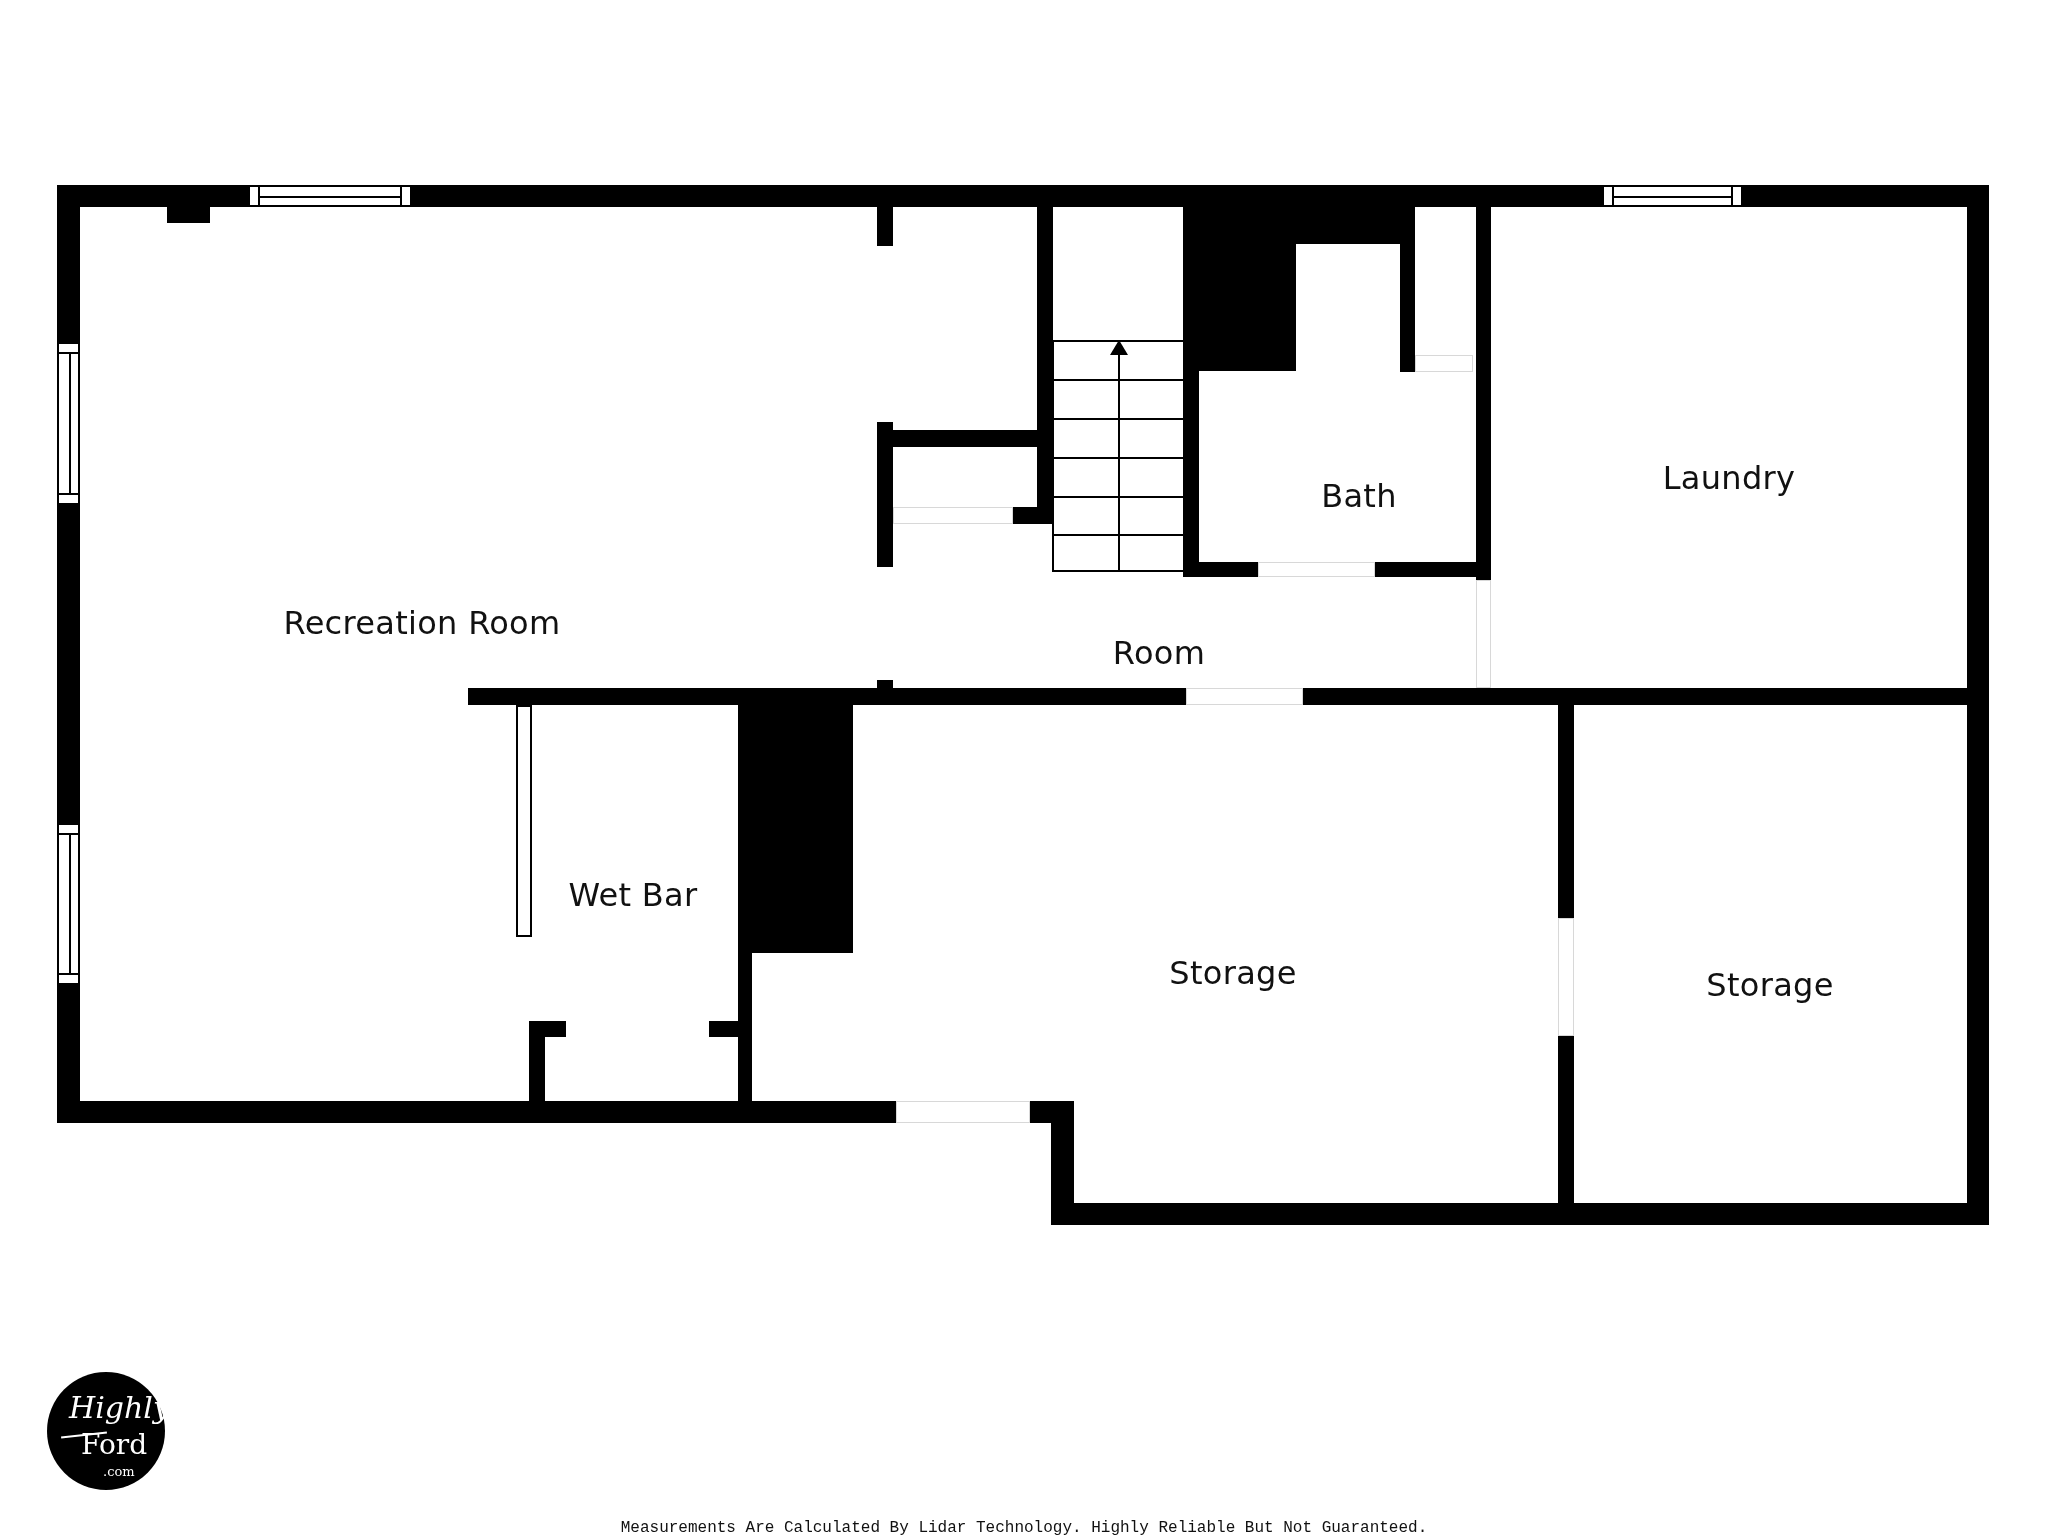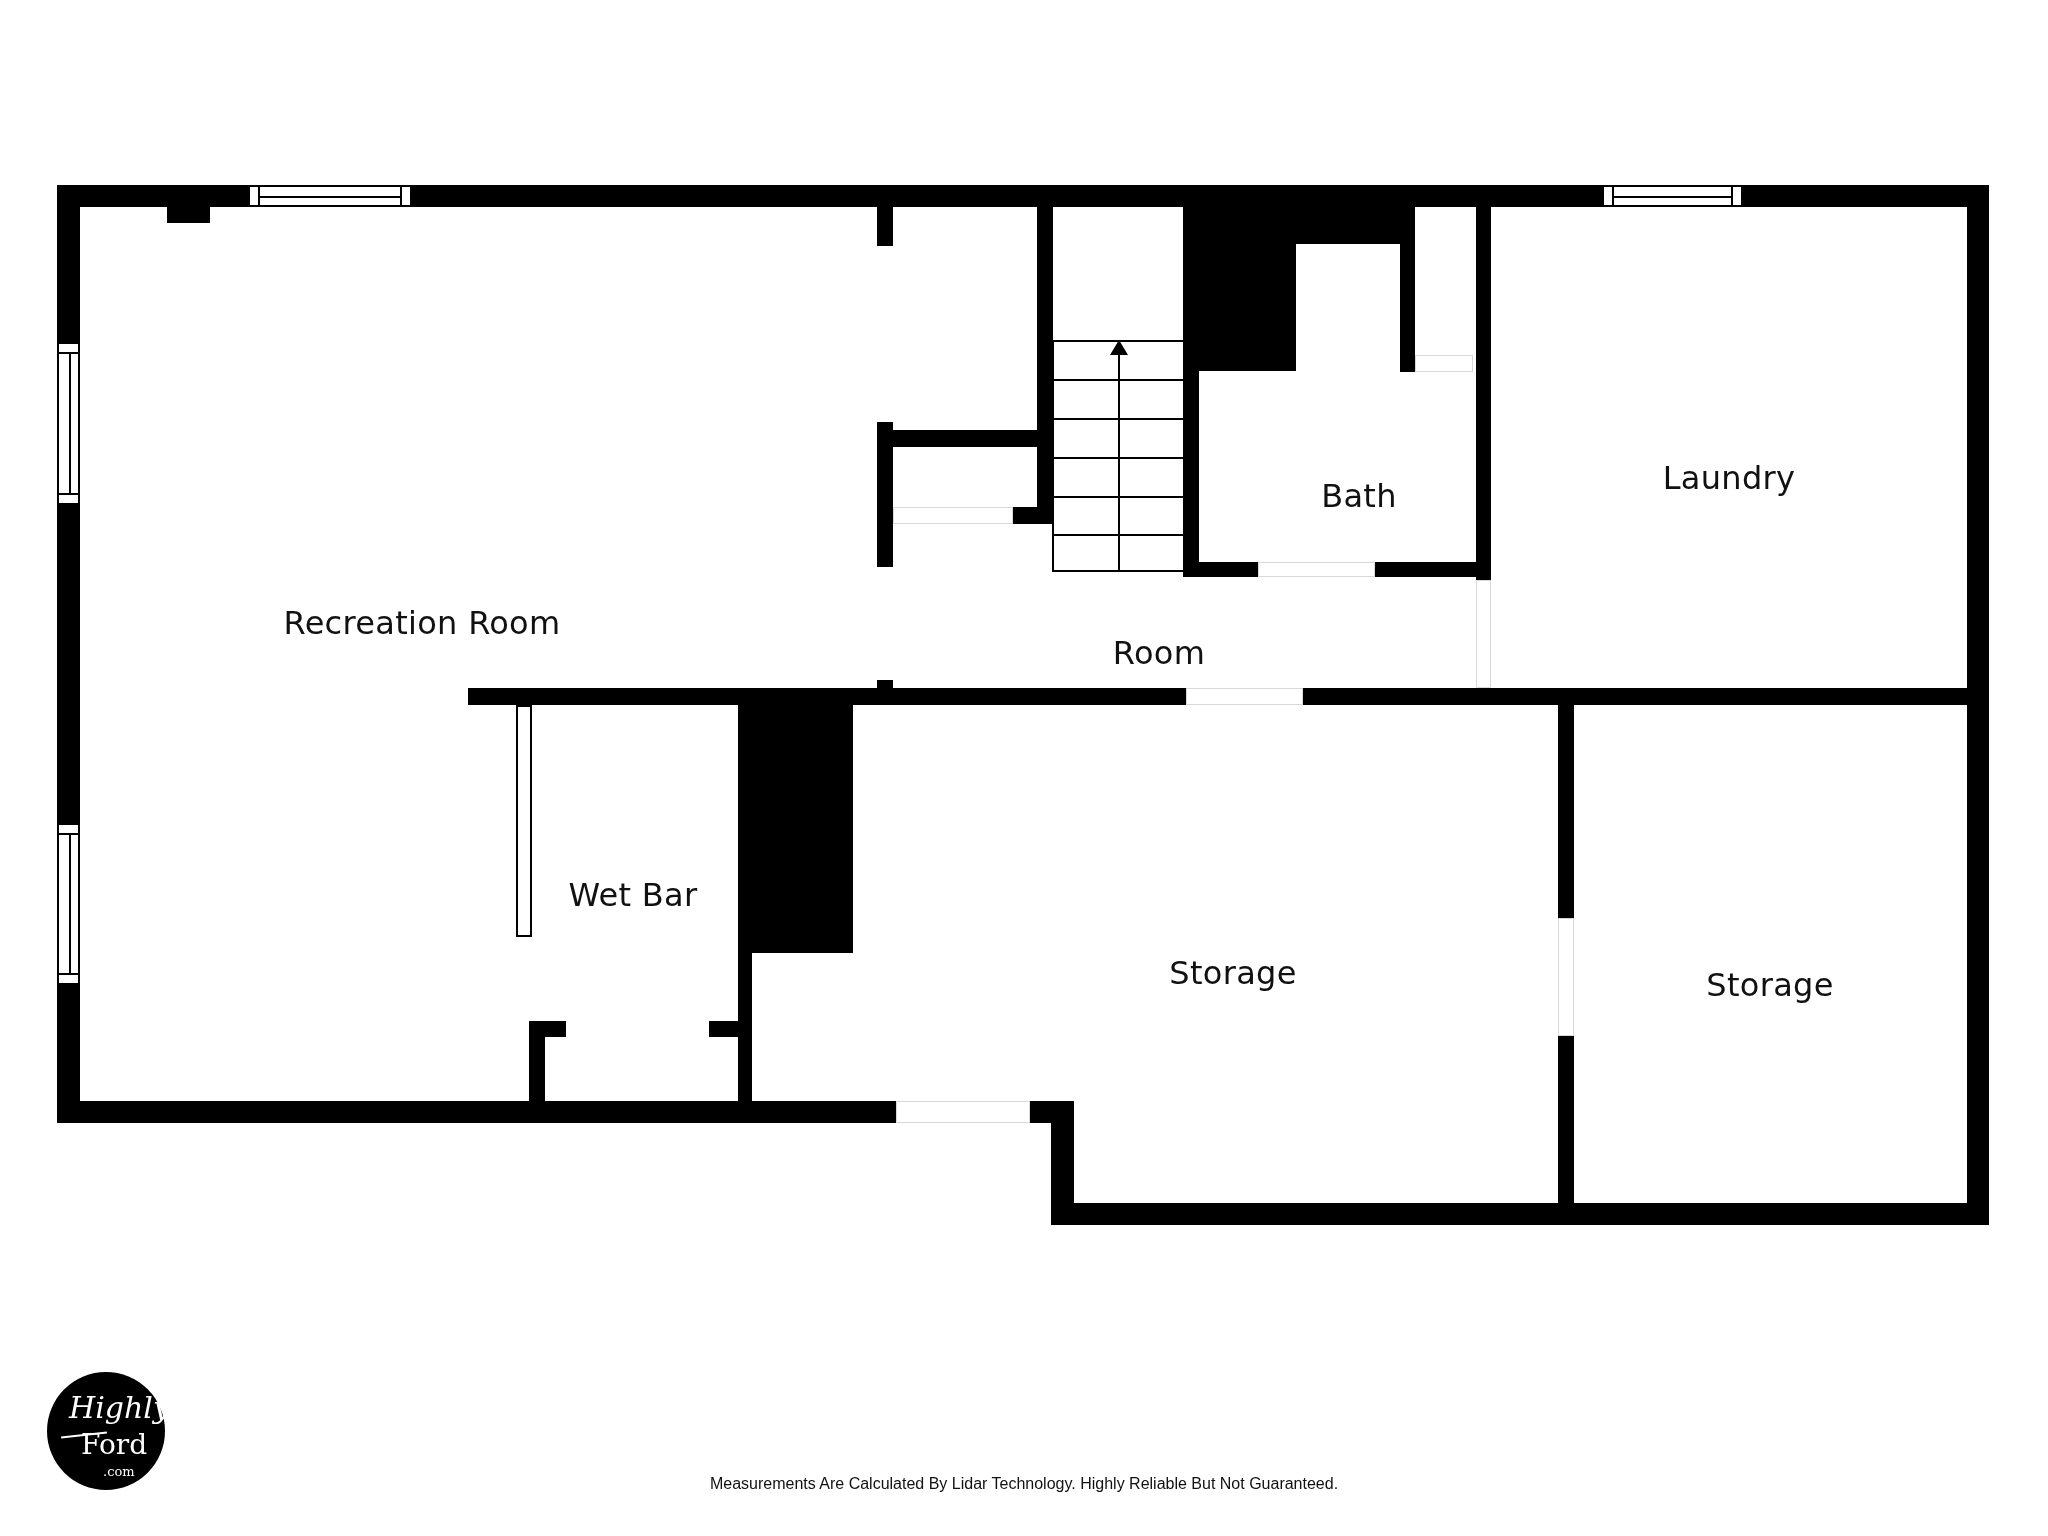--- a/index.html
+++ b/index.html
@@ -18,21 +18,21 @@
   .stairs { position:absolute; left:1052px; top:340px; width:131px; height:232px; border:2px solid #000; box-sizing:border-box; border-right:none; }
   .step { position:absolute; left:0; right:0; height:0; border-top:2px solid #000; }
   .arrow-line { position:absolute; left:64px; top:10px; bottom:0; width:0; border-left:2px solid #000; }
   .arrow-head { position:absolute; left:56px; top:-2px; width:0; height:0; border-left:9px solid transparent; border-right:9px solid transparent; border-bottom:15px solid #000; }
   .counter { position:absolute; left:516px; top:705px; width:16px; height:232px; border:2px solid #000; box-sizing:border-box; background:#fff; }
   .logo { position:absolute; left:47px; top:1372px; width:118px; height:118px; border-radius:50%; background:#000; color:#fff; }
   .logo .l1 { position:absolute; left:22px; top:18px; font-family:"DejaVu Serif", serif; font-style:italic; font-size:30px; }
   .logo .l2 { position:absolute; left:34px; top:56px; font-family:"DejaVu Serif", serif; font-size:28px; }
   .logo .l3 { position:absolute; left:56px; top:92px; font-family:"DejaVu Serif", serif; font-size:13px; }
   .logo .dash { position:absolute; left:14px; top:62px; width:46px; height:0; border-top:2px solid #fff; transform:rotate(-6deg); }
-  .footer { position:absolute; left:1024px; top:1484px; transform:translate(-50%,-50%); font-family:Liberation Sans, sans-serif; font-size:16px; color:#111; white-space:nowrap; }
+  .footer { position:absolute; left:1024px; top:1528px; transform:translate(-50%,-50%); font-family:Liberation Mono, monospace; font-size:16px; color:#111; white-space:nowrap; }
 </style>
 </head>
 <body>
 
 <div id="canvas">
 
   <div class="w" style="left:57px;top:185px;width:1932px;height:22px;"></div>
   <div class="w" style="left:57px;top:185px;width:23px;height:938px;"></div>
   <div class="w" style="left:1967px;top:185px;width:22px;height:1040px;"></div>
   <div class="w" style="left:57px;top:1101px;width:839px;height:22px;"></div>

